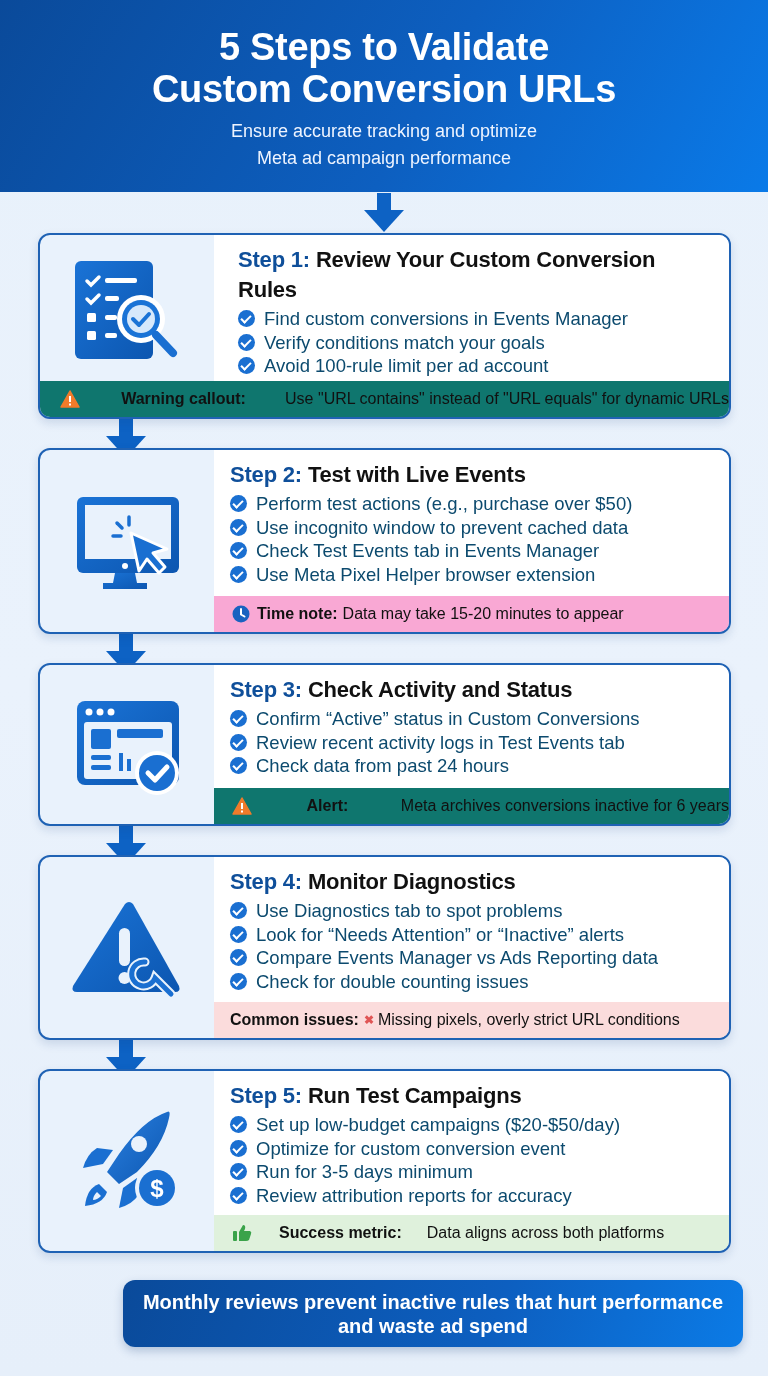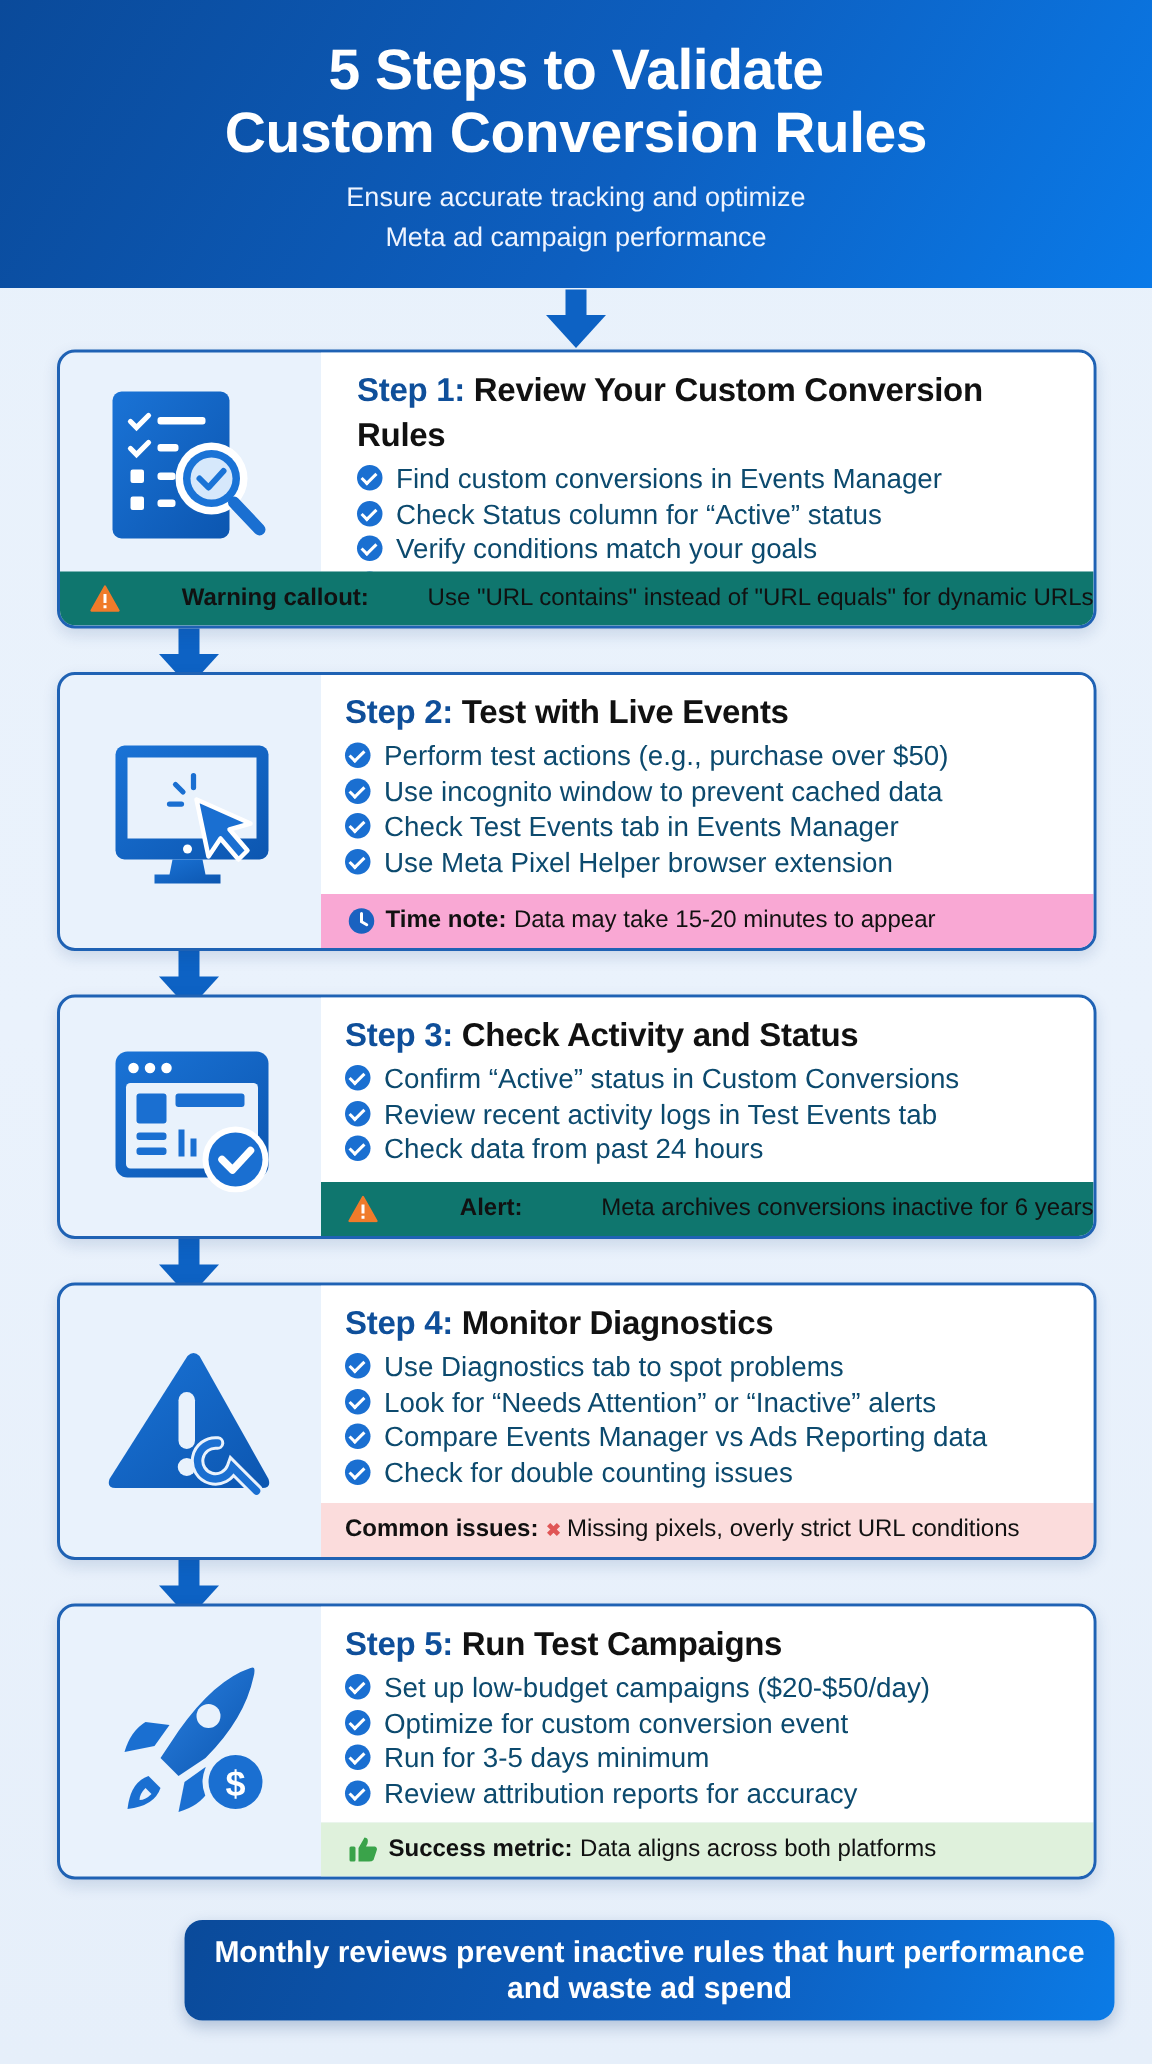--- a/index.html
+++ b/index.html
@@ -79,21 +79,21 @@
       display: flex; align-items: center; justify-content: center; padding: 0 10px;
       box-shadow: 0 4px 10px rgba(20,60,120,0.25);
     }
   </style>
 </head>
 <body>
 
 <div class="header">
   <h1>
     <span>5 Steps to Validate</span><br>
-    <span>Custom Conversion Rules</span>
+    <span>Custom Conversion URLs</span>
   </h1>
   <div class="sub">
     <span>Ensure accurate tracking and optimize</span><br>
     <span>Meta ad campaign performance</span>
   </div>
 </div>
 
 <div class="arrow" style="left:364px;top:193px;">
     <div class="stem"></div>
     <div class="head"></div>
@@ -142,24 +142,20 @@
   </div>
   <div class="content" style="bottom:36px;padding-left:24px;">
     <div class="title"><span class="step">Step 1:</span> <span>Review Your Custom Conversion Rules</span></div>
     <ul>
       <li>
           <span class="check"></span>
           <span>Find custom conversions in Events Manager</span>
         </li>
       <li>
           <span class="check"></span>
-          <span>Check Status column for “Active” status</span>
-        </li>
-      <li>
-          <span class="check"></span>
           <span>Verify conditions match your goals</span>
         </li>
       <li>
           <span class="check"></span>
           <span>Avoid 100-rule limit per ad account</span>
         </li>
     </ul>
   </div>
   <div class="callout c-warn" style="left:0;padding-left:20px;">
     <span class="ci">
@@ -359,21 +355,21 @@
       <li>
           <span class="check"></span>
           <span>Run for 3-5 days minimum</span>
         </li>
       <li>
           <span class="check"></span>
           <span>Review attribution reports for accuracy</span>
         </li>
     </ul>
   </div>
-  <div class="callout c-ok" style="left:174px;">
+  <div class="callout c-ok" style="left:174px;gap:20px;">
     <span class="ci">
       <svg width="20" height="18" viewBox="0 0 20 18">
           <rect x="1" y="7" width="4" height="10" rx="1" fill="#3aa34a"></rect>
           <path d="M7 8 L11 1 Q14 1 13 5 L12 7 L18 7 Q20 8 19 10 L17 16 Q16 17 14 17 L7 17 Z" fill="#3aa34a"></path>
         </svg>
     </span>
     <b>Success metric:</b>
       <span>Data aligns across both platforms</span>
   </div>
 </div>

